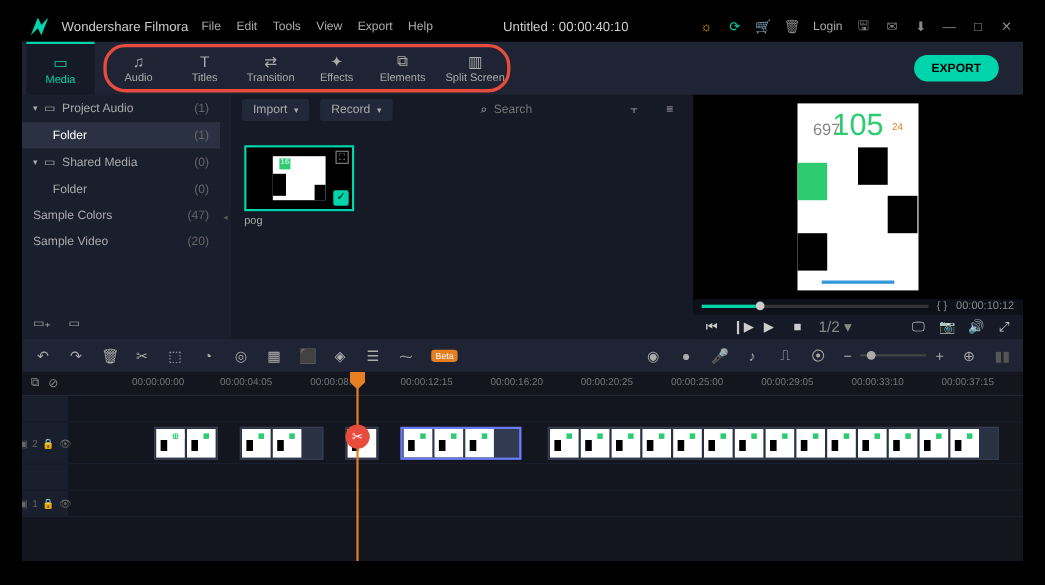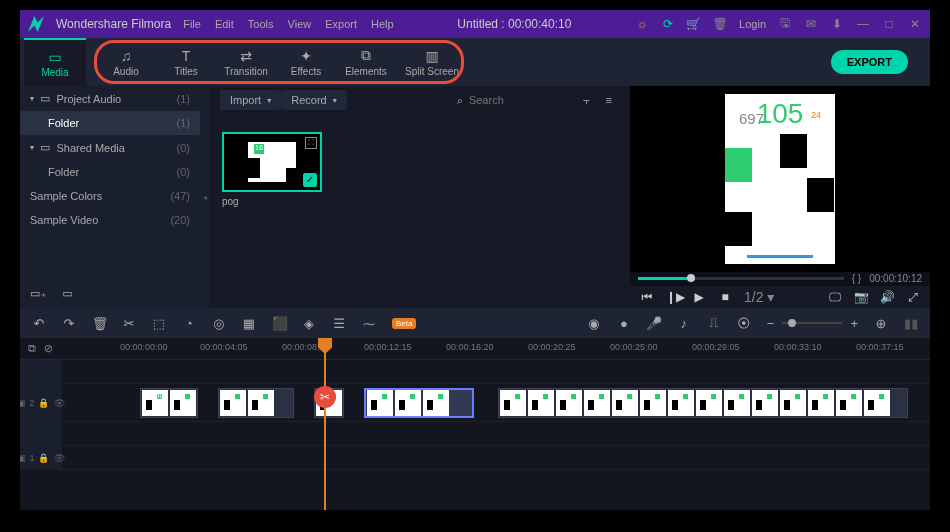--- a/index.html
+++ b/index.html
@@ -1,18 +1,18 @@
 <!DOCTYPE html>
 <html><head>
 <meta charset="utf-8">
 <style>
 * { margin: 0; padding: 0; box-sizing: border-box; font-family: Arial, sans-serif; }
 body { background: #000; width: 950px; height: 532px; overflow: hidden; position: relative; }
 .app { position: absolute; left: 20px; top: 10px; width: 910px; height: 500px; background: #1a1f2e; border-radius: 4px; display: flex; flex-direction: column; }
-.titlebar { height: 28px; background: #4c1d95; display: flex; align-items: center; padding: 0 8px; font-size: 11px; color: #aaa; gap: 12px; }
+.titlebar { height: 28px; background: #000000; display: flex; align-items: center; padding: 0 8px; font-size: 11px; color: #aaa; gap: 12px; }
 .logo { width: 16px; height: 16px; background: #00d4aa; clip-path: polygon(0 100%, 40% 0, 60% 40%, 100% 0, 60% 100%, 40% 60%); }
 .titlebar .pname { color: #ccc; font-size: 12px; }
 .menu { display: flex; gap: 14px; font-size: 11px; }
 .menu span { cursor: pointer; }
 .tcenter { flex: 1; text-align: center; color: #ccc; font-size: 12px; }
 .tright { display: flex; gap: 12px; align-items: center; }
 .tright .ic { width: 14px; height: 14px; cursor: pointer; color: #888; display: flex; align-items: center; justify-content: center; font-size: 12px; }
 .tright .cart { color: #e67e22; }
 .tright .sun { color: #f39c12; }
 .tright .refresh { color: #00d4aa; }
@@ -33,21 +33,21 @@
 .sidebar { width: 180px; background: #1a1f2e; display: flex; flex-direction: column; font-size: 11px; color: #aaa; }
 .side-item { display: flex; align-items: center; padding: 6px 10px; justify-content: space-between; cursor: pointer; }
 .side-item.sel { background: #2a3142; color: #fff; }
 .side-item .left { display: flex; align-items: center; gap: 6px; }
 .side-item .chev { font-size: 8px; }
 .side-item .cnt { color: #666; }
 .side-bottom { margin-top: auto; padding: 8px 10px; display: flex; gap: 16px; }
 .collapse-handle { width: 10px; background: #1a1f2e; display: flex; align-items: center; justify-content: center; color: #555; font-size: 8px; cursor: pointer; }
 
 .mediapanel { flex: 1; display: flex; flex-direction: column; min-width: 0; }
-.mp-top { height: 28px; display: flex; align-items: center; padding: 0 10px; font-size: 11px; color: #aaa; }
+.mp-top { height: 28px; display: flex; align-items: center; gap: 10px; padding: 0 10px; font-size: 11px; color: #aaa; }
 .dd { background: #21283a; padding: 4px 10px; border-radius: 3px; display: flex; align-items: center; gap: 6px; cursor: pointer; }
 .dd .chev { font-size: 8px; }
 .search { margin-left: auto; display: flex; align-items: center; gap: 6px; background: transparent; padding: 4px 6px; }
 .search input { background: transparent; border: none; color: #aaa; outline: none; width: 100px; font-size: 11px; }
 .mp-body { flex: 1; padding: 18px 12px; }
 .thumb { width: 100px; height: 60px; border: 2px solid #00d4aa; background: #000; position: relative; cursor: pointer; }
 .thumb .art { position: absolute; left: 24px; top: 8px; width: 48px; height: 40px; background: #fff; }
 .thumb .art .g { position: absolute; width: 10px; height: 10px; background: #2ecc71; left: 6px; top: 2px; font-size: 7px; color: #fff; text-align: center; }
 .thumb .art .b1 { position: absolute; width: 12px; height: 20px; background: #000; left: 0; top: 16px; }
 .thumb .art .b2 { position: absolute; width: 10px; height: 14px; background: #000; right: 0; bottom: 0; }

